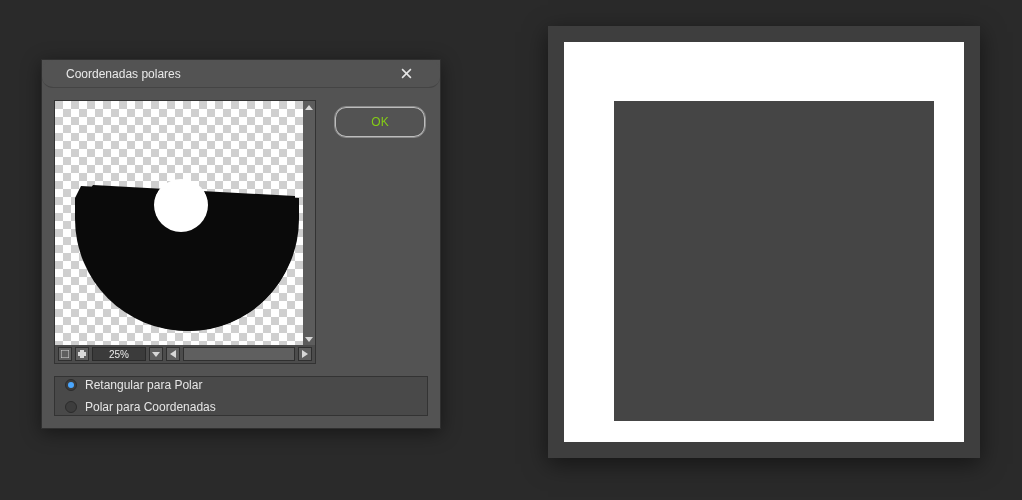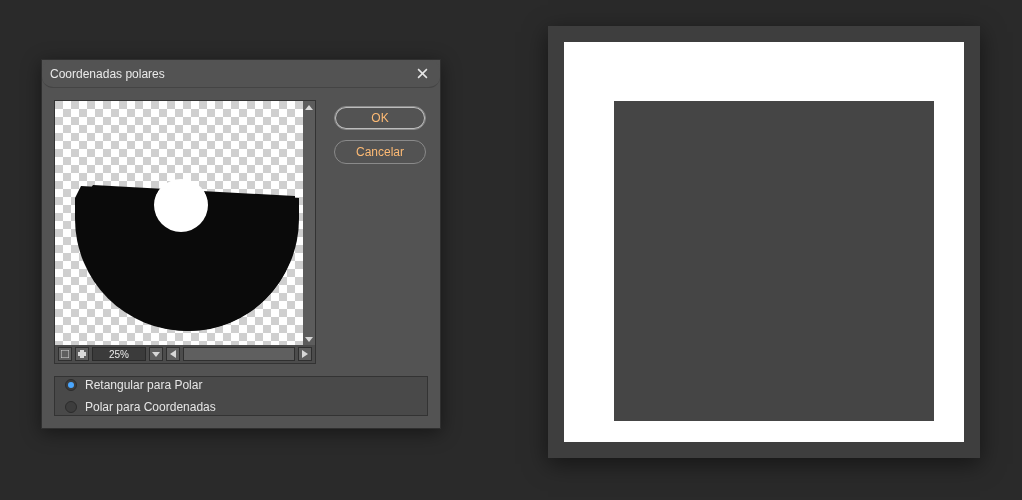--- a/index.html
+++ b/index.html
@@ -22,21 +22,21 @@
     width: 400px;
     background: #535353;
     border: 1px solid #2f2f2f;
     box-shadow: 0 4px 18px rgba(0,0,0,.45);
   }
   .titlebar {
     height: 28px;
     background: #535353;
     display: flex;
     align-items: center;
-    padding: 0 8px;
+    padding: 0 24px;
     border-bottom: 1px solid #444;
     border-radius: 11px;
   }
   .titlebar .title { flex: 1; font-size: 12px; color: #eaeaea; }
   .titlebar .close {
     width: 20px; height: 20px;
     display: flex; align-items: center; justify-content: center;
     color: #e6e6e6; cursor: pointer;
   }
   .titlebar .close svg { width: 11px; height: 11px; }
@@ -126,25 +126,25 @@
 
   
   .right-col {
     flex: 1;
     display: flex;
     flex-direction: column;
     gap: 10px;
     padding-top: 6px;
   }
   .ps-btn {
-    height: 24px;
+    height: 32px;
     border: 1px solid #8a8a8a;
     border-radius: 12px;
     background: #535353;
-    color: #fdba74;
+    color: #84cc16;
     font-size: 12px;
     display:flex;align-items:center;justify-content:center;
     cursor:pointer;
   }
   .ps-btn.primary {
     border-width: 1px;
     box-shadow: inset 0 0 0 1px #bdbdbd;
   }
 
   
@@ -282,21 +282,20 @@
           </div>
         <div class="hsb-track"></div>
         <div class="hsb-arrow">
             <span class="tri right"></span>
           </div>
       </div>
     </div>
 
     <div class="right-col">
       <div class="ps-btn primary">OK</div>
-      <div class="ps-btn">Cancelar</div>
     </div>
   </div>
 
   <div class="options">
     <div class="radio-row">
       <span class="radio selected"></span>
       <span class="radio-label">Retangular para Polar</span>
     </div>
     <div class="radio-row">
       <span class="radio"></span>

